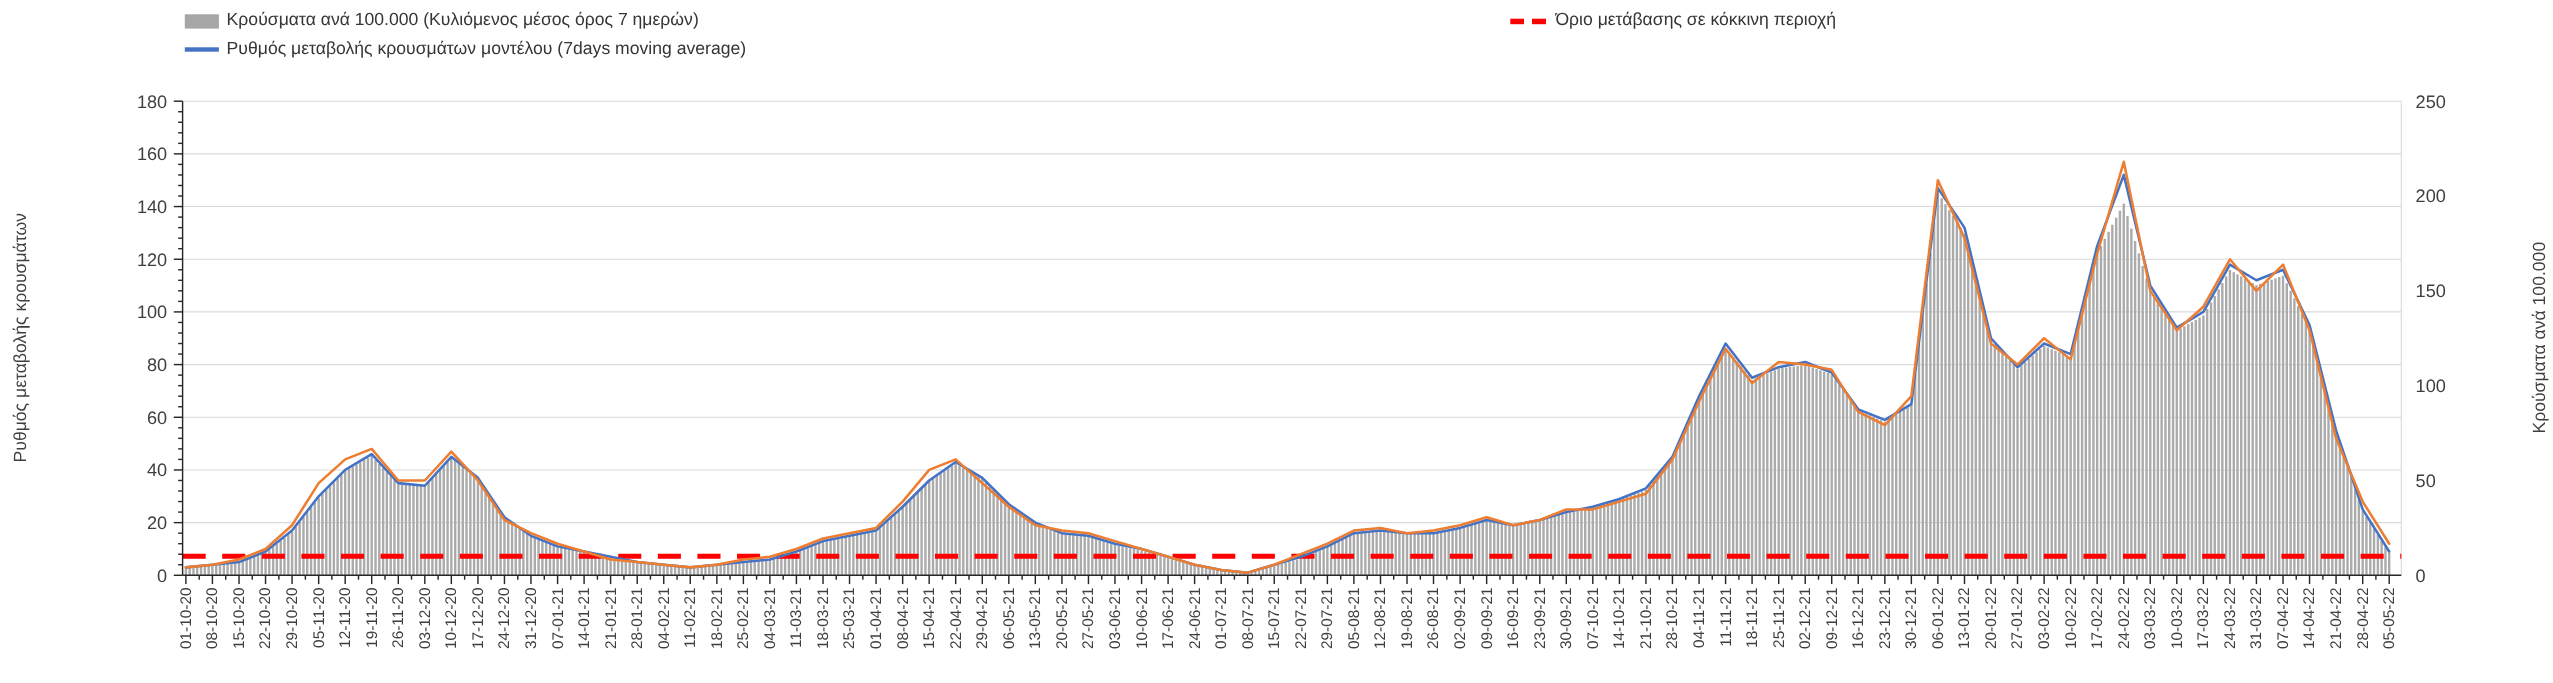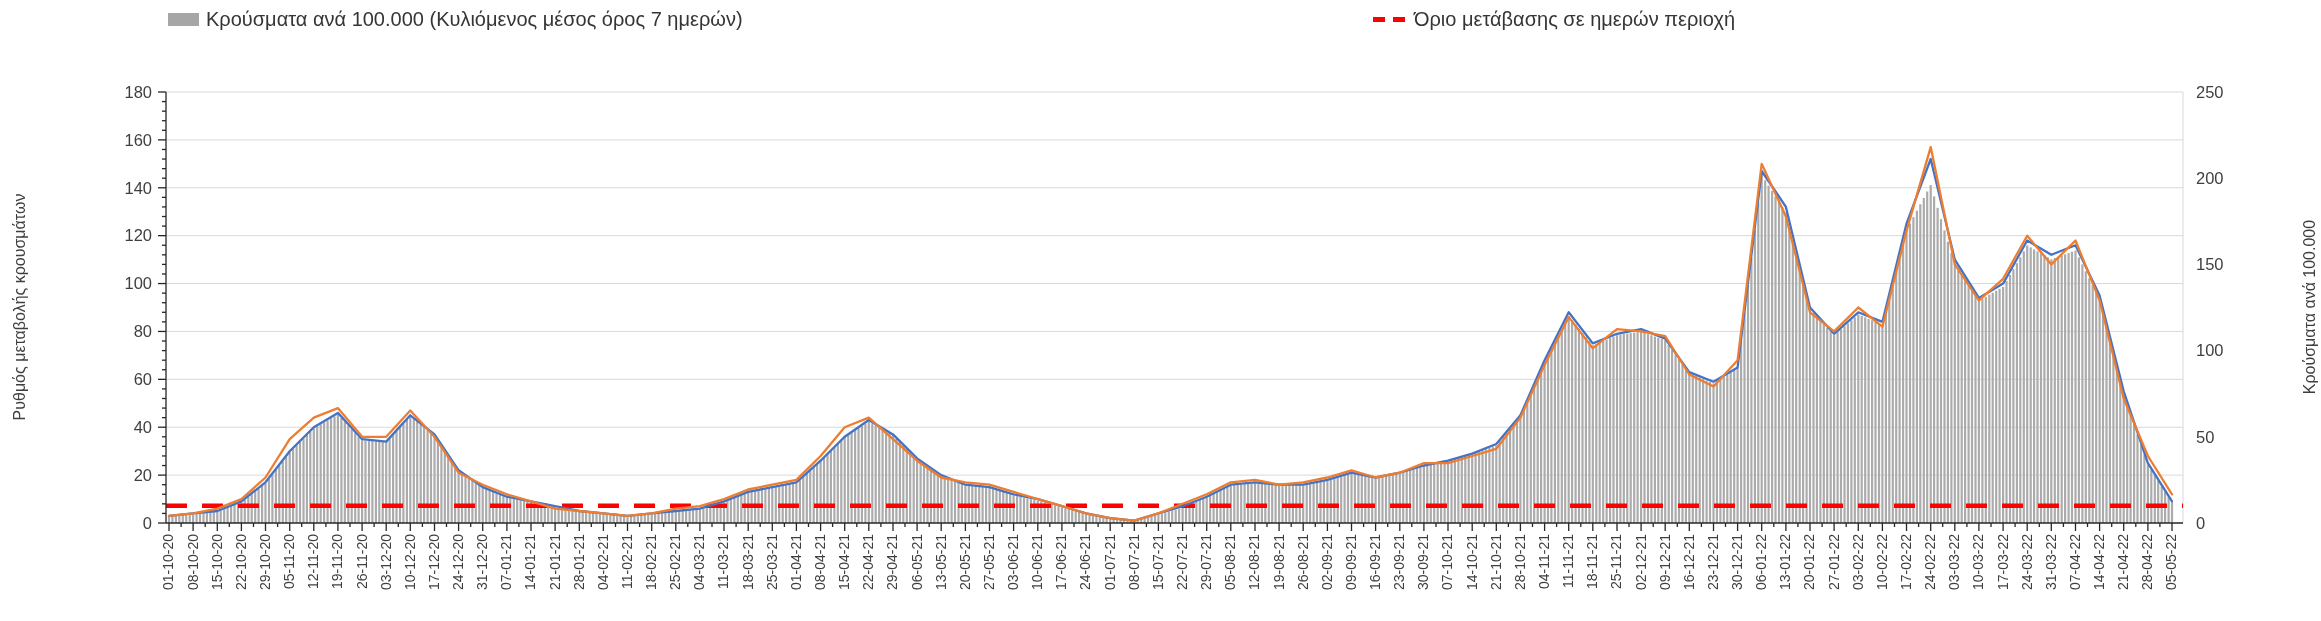--- a/index.html
+++ b/index.html
@@ -1,21 +1,21 @@
 <!DOCTYPE html>
 <html><head>
 <meta charset="utf-8">
 <style>
   html,body{margin:0;padding:0;background:#ffffff;}
   body{width:2321px;height:621px;position:relative;overflow:hidden;
        font-family:"Liberation Sans", sans-serif;color:#3f3f3f;}
   #app{position:absolute;inset:0;}
   #chart-svg{position:absolute;left:0;top:0;}
   .legend-item{position:absolute;display:flex;align-items:center;gap:7px;
-               font-size:20px;line-height:20px;color:#353535;white-space:nowrap;}
+               font-size:16px;line-height:20px;color:#353535;white-space:nowrap;}
   .sw{display:inline-block;flex:0 0 auto;}
   .ytitle{position:absolute;width:431px;height:20px;line-height:20px;text-align:center;
           font-size:16px;color:#3f3f3f;transform:rotate(-90deg);}
   .ytitle.left{left:-196px;top:297px;}
   .ytitle.right{left:2094px;top:297px;}
 </style>
 </head>
 <body>
 
 <div id="app">
@@ -942,21 +942,25 @@
         <text transform="translate(2123.7,534) rotate(-90)" dy="0.32em">21-04-22</text>
         <text transform="translate(2147.9,534) rotate(-90)" dy="0.32em">28-04-22</text>
         <text transform="translate(2172.0,534) rotate(-90)" dy="0.32em">05-05-22</text>
       </g>
     </svg>
 
   <div class="legend-item" style="left:168px;top:9px">
     <span class="sw" style="width: 31px; height: 13px; background: rgb(166, 166, 166);"></span>
     <span>Κρούσματα ανά 100.000 (Κυλιόμενος μέσος όρος 7 ημερών)</span>
   </div>
+  <div class="legend-item" style="left:168px;top:35px">
+    <span class="sw" style="width: 31px; height: 3.5px; background: rgb(68, 114, 196);"></span>
+    <span>Ρυθμός μεταβολής κρουσμάτων μοντέλου (7days moving average)</span>
+  </div>
   <div class="legend-item" style="left:1373px;top:9px">
     <span class="sw" style="width: 34px; height: 5px; background: repeating-linear-gradient(90deg, rgb(255, 0, 0) 0px, rgb(255, 0, 0) 12px, transparent 12px, transparent 20px);"></span>
-    <span>Όριο μετάβασης σε ημερών περιοχή</span>
+    <span>Όριο μετάβασης σε κόκκινη περιοχή</span>
   </div>
 
   <div class="ytitle left">Ρυθμός μεταβολής κρουσμάτων</div>
   <div class="ytitle right">Κρούσματα ανά 100.000</div>
 
 </div>
 
 </body></html>

